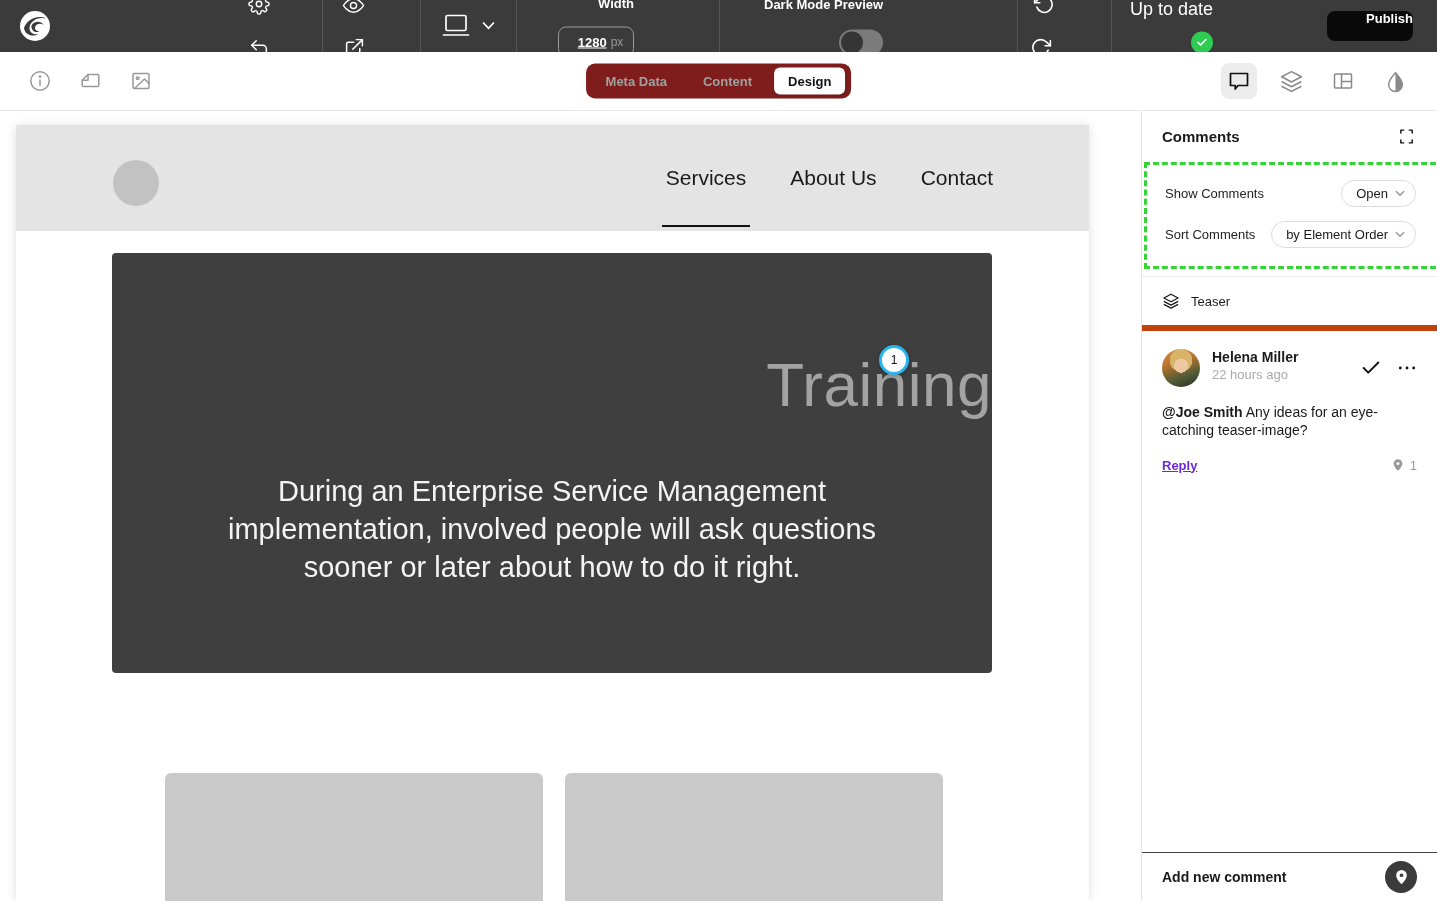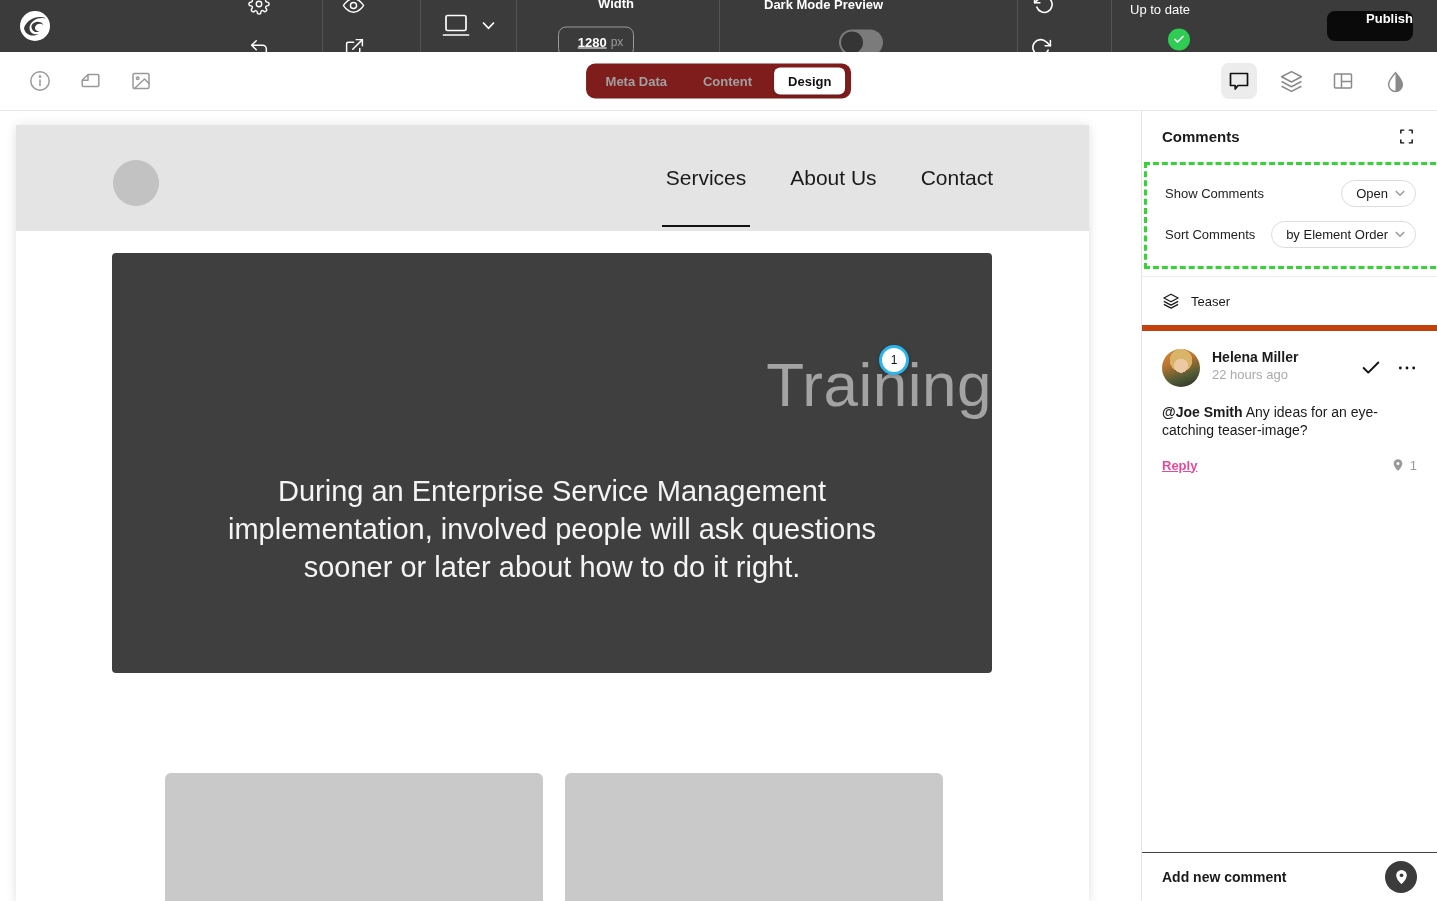--- a/index.html
+++ b/index.html
@@ -70,21 +70,21 @@
       radial-gradient(circle at 50% 30%, #d8b469 0 34%, rgba(0,0,0,0) 35%),
       linear-gradient(160deg, #d98a3f 0%, #b9742f 35%, #4e5a35 70%, #2c2a22 100%);
   }
   .comment-meta { margin-left:12px; flex:1; }
   .comment-author { font-size:14px; font-weight:700; }
   .comment-time { font-size:13px; color:#aaa; margin-top:2px; }
   .comment-head-actions { display:flex; align-items:center; gap:15px; padding-top:8px; }
   .comment-body { margin-top:16px; font-size:14px; line-height:18px; color:#1a1a1a; }
   .comment-body .mention { font-weight:700; }
   .comment-foot { margin-top:18px; display:flex; align-items:center; justify-content:space-between; }
-  .reply-link { font-size:13px; font-weight:700; color:#ec4899; text-decoration:underline; cursor:pointer; background:none; border:none; font-family:inherit; }
+  .reply-link { font-size:13px; font-weight:700; color:#6d28d9; text-decoration:underline; cursor:pointer; background:none; border:none; font-family:inherit; }
   .pin-count { display:flex; align-items:center; gap:5px; color:#9a9a9a; font-size:13px; }
 
   .panel-spacer { flex:1; }
   .add-comment-bar { display:flex; align-items:center; justify-content:space-between; border-top:1px solid #404040; padding:8px 20px; height:49px; }
   .add-comment-label { font-size:14px; font-weight:700; }
   .add-pin-btn { width:32px; height:32px; border-radius:50%; background:#3b3b3b; border:none; display:flex; align-items:center; justify-content:center; cursor:pointer; }
 </style>
 </head>
 <body>
 
@@ -170,21 +170,21 @@
     <button class="icon-btn">
       <svg width="21" height="21" viewBox="0 0 24 24" fill="none" stroke="#fff" stroke-width="1.8" stroke-linecap="round" stroke-linejoin="round">
         <polyline points="21 4 21 10 15 10"></polyline>
           <path d="M18.49 15a9 9 0 1 1-2.12-9.36L21 10"></path>
       </svg>
     </button>
   </div>
   <div class="tb-divider" style="left:1111px;"></div>
 
   <div class="abs" style="left:1130px; gap:12px;">
-    <span style="color:#fff; font-size:13px;">Up to date</span>
+    <span style="color:#fff; font-size:18px;">Up to date</span>
     <span class="status-check">
       <svg width="12" height="12" viewBox="0 0 24 24" fill="none" stroke="#fff" stroke-width="3.4" stroke-linecap="round" stroke-linejoin="round">
         <polyline points="20 6 9 17 4 12"></polyline>
       </svg>
     </span>
   </div>
 
   <button class="publish-btn abs" style="left:1327px;">Publish</button>
 </header>
 

